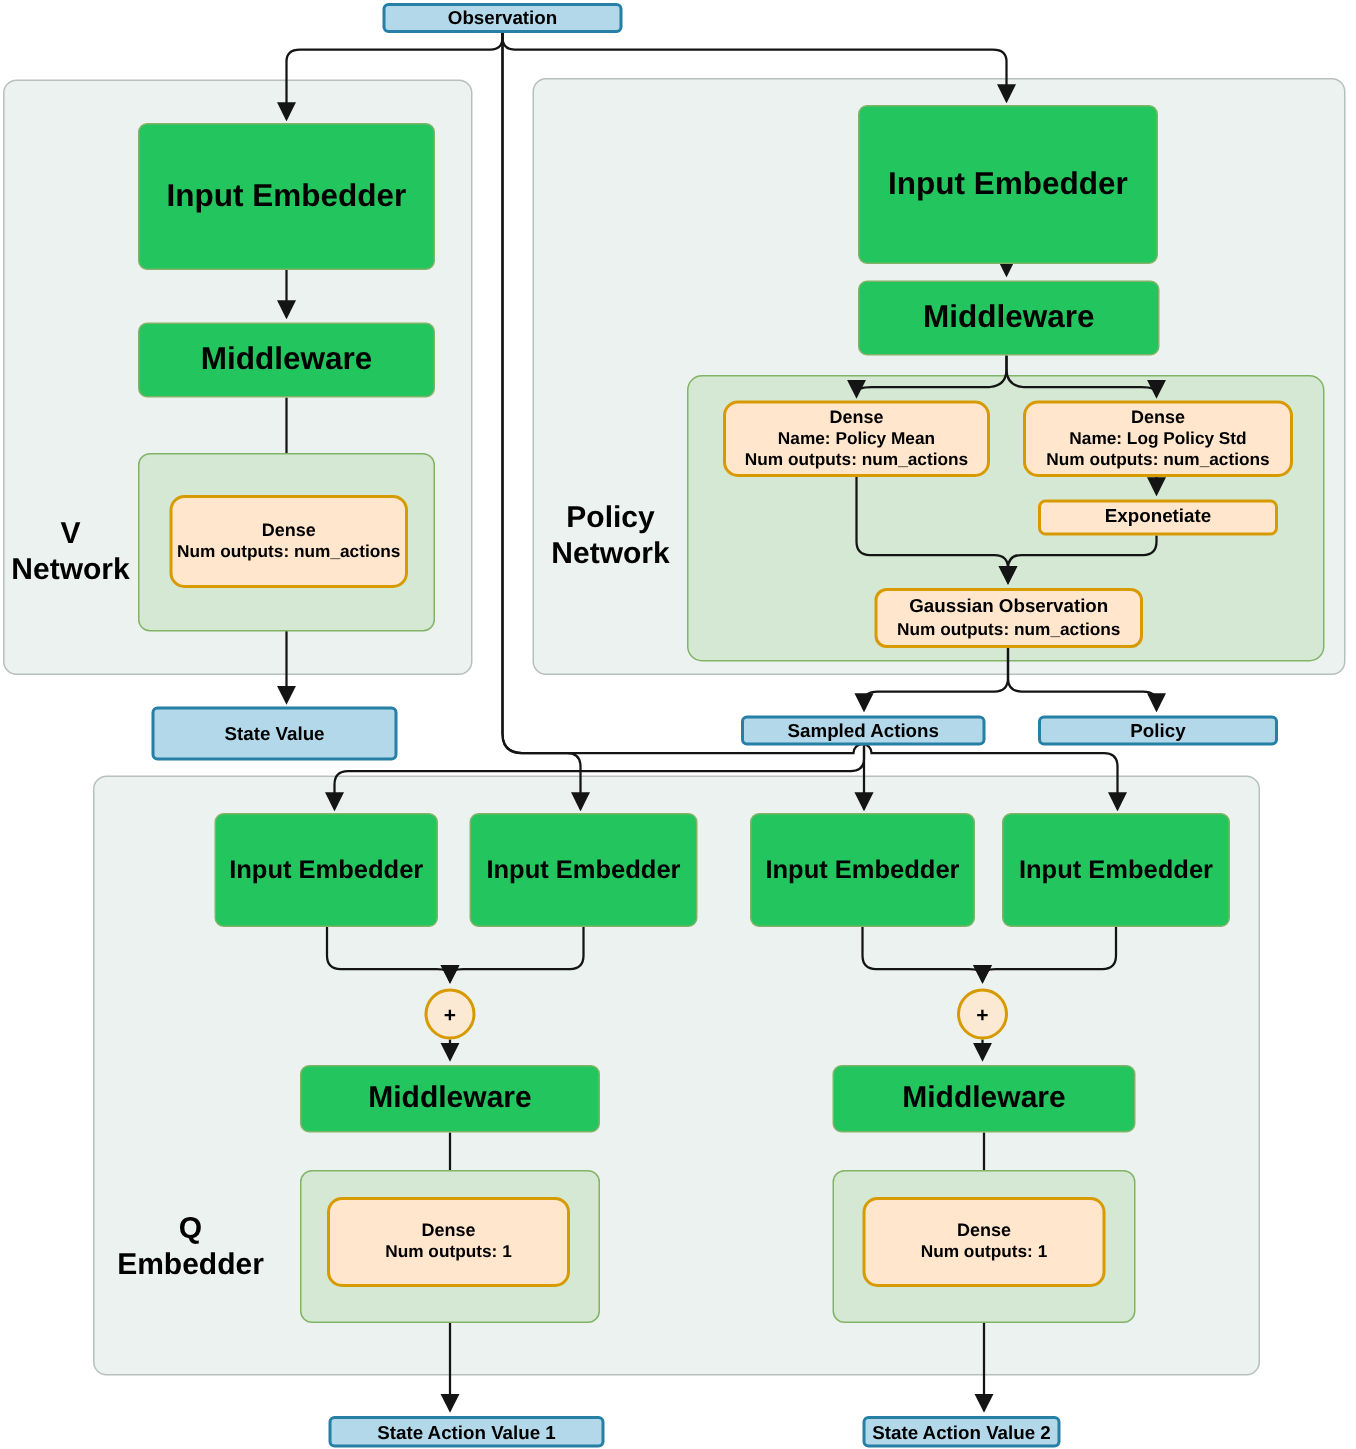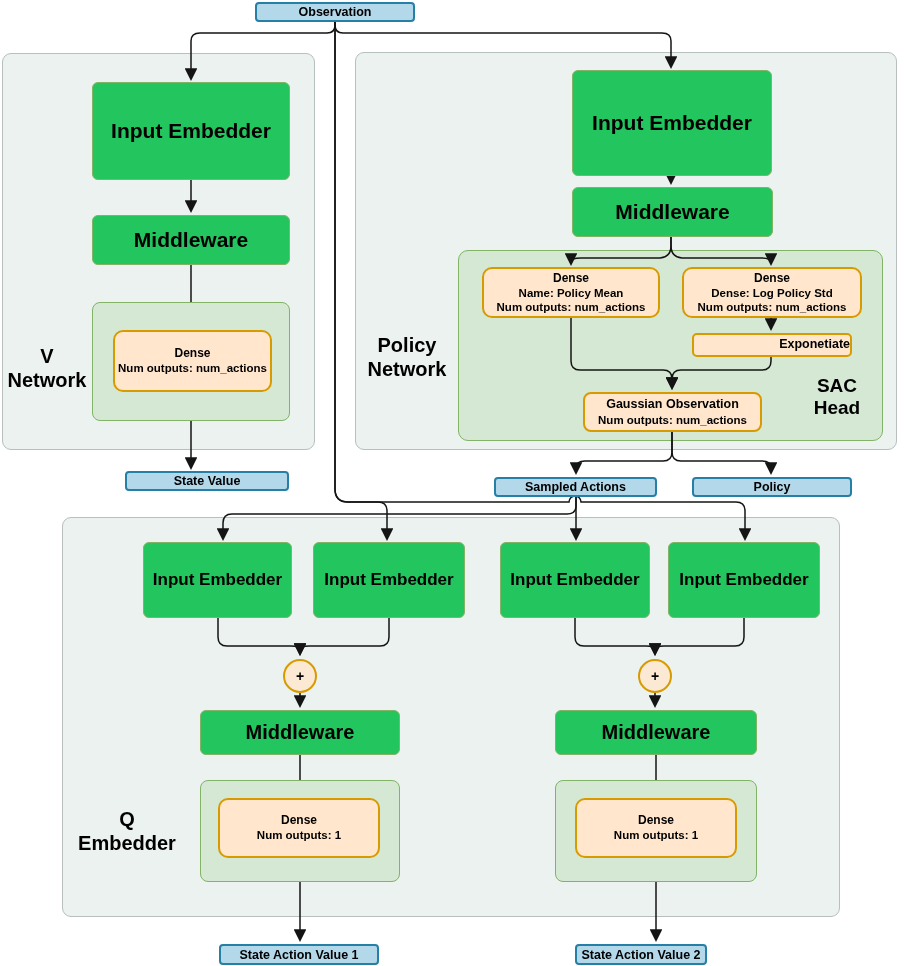--- a/index.html
+++ b/index.html
@@ -71,30 +71,30 @@
       <path marker-end="url(#ah)" d="M744 618 L744 637 Q744 646 735 646 L664 646 Q655 646 655 650 L655 654"></path>
       <path marker-end="url(#ah)" d="M655 693 L655 706"></path>
       <path marker-end="url(#ah)" d="M656 755 L656 794"></path>
       <path marker-end="url(#ah)" d="M656 858 L656 940"></path>
     </g>
   </svg>
 
   <div class="node box-blue" style="left:255px; top:2px; width:160px; height:20px;">
     <span>Observation</span>
   </div>
-  <div class="node box-blue" style="left:125px; top:471px; width:164px; height:20px;">
+  <div class="node box-blue" style="left:101px; top:471px; width:164px; height:36px;">
     <span>State Value</span>
   </div>
   <div class="node box-blue" style="left:494px; top:477px; width:163px; height:20px;">
     <span>Sampled Actions</span>
   </div>
   <div class="node box-blue" style="left:692px; top:477px; width:160px; height:20px;">
     <span>Policy</span>
   </div>
-  <div class="node box-blue" style="left:219px; top:944px; width:160px; height:21px;">
+  <div class="node box-blue" style="left:219px; top:944px; width:184px; height:21px;">
     <span>State Action Value 1</span>
   </div>
   <div class="node box-blue" style="left:575px; top:944px; width:132px; height:21px;">
     <span>State Action Value 2</span>
   </div>
 
   <div class="node box-green fs21" style="left:92px; top:82px; width:198px; height:98px;">
     <span>Input Embedder</span>
   </div>
   <div class="node box-green fs21" style="left:92px; top:215px; width:198px; height:50px;">
@@ -121,33 +121,29 @@
     <div>Network</div>
   </div>
 
   <div class="node box-orange" style="left:482px; top:267px; width:178px; height:51px;">
     <span class="t">Dense</span>
     <span class="d">Name: Policy Mean</span>
     <span class="d">Num outputs: num_actions</span>
   </div>
   <div class="node box-orange" style="left:682px; top:267px; width:180px; height:51px;">
     <span class="t">Dense</span>
-    <span class="d">Dense: Log Policy Std</span>
+    <span class="d">Name: Log Policy Std</span>
     <span class="d">Num outputs: num_actions</span>
   </div>
-  <div class="node box-orange" style="left:692px; top:333px; width:160px; height:24px; border-radius:5px;align-items:flex-end;">
+  <div class="node box-orange" style="left:692px; top:333px; width:160px; height:24px; border-radius:5px;">
     <span class="t" style="font-size:12.5px;">Exponetiate</span>
   </div>
   <div class="node box-orange" style="left:583px; top:392px; width:179px; height:40px; border-radius:8px;">
     <span class="t" style="font-size:12.5px;">Gaussian Observation</span>
     <span class="d">Num outputs: num_actions</span>
-  </div>
-  <div class="side-label fs19" style="left:787px; top:375px; width:100px;">
-    <div>SAC</div>
-    <div>Head</div>
   </div>
 
   <div class="node box-green fs17" style="left:143px; top:542px; width:149px; height:76px;">
     <span>Input Embedder</span>
   </div>
   <div class="node box-green fs17" style="left:313px; top:542px; width:152px; height:76px;">
     <span>Input Embedder</span>
   </div>
   <div class="node box-green fs17" style="left:500px; top:542px; width:150px; height:76px;">
     <span>Input Embedder</span>

